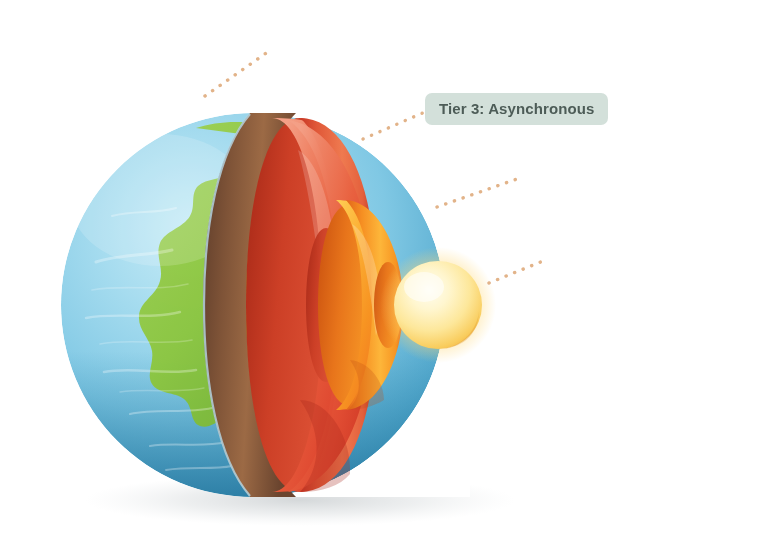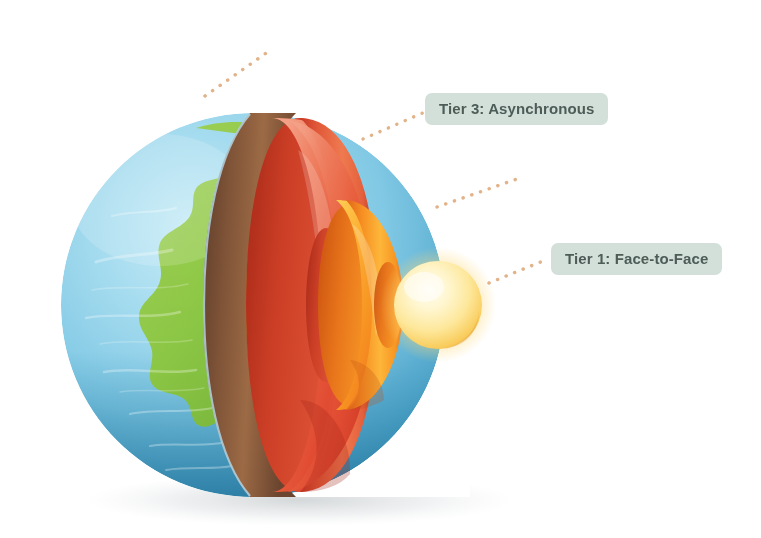--- a/index.html
+++ b/index.html
@@ -348,15 +348,14 @@
       <line x1="363" y1="139" x2="434" y2="108" stroke-dasharray="0.2 9"></line>
       <line x1="437" y1="207" x2="517" y2="179" stroke-dasharray="0.2 9"></line>
       <line x1="489" y1="283" x2="548" y2="259" stroke-dasharray="0.2 9"></line>
     </g>
   </svg>
 
 
   <div class="tier-label" id="label-tier3">Tier 3: Asynchronous</div>
 
 
-  <div class="tier-label" id="label-tier1">Tier 1: Face-to-Face</div>
 
 </div>
 
 </body></html>

